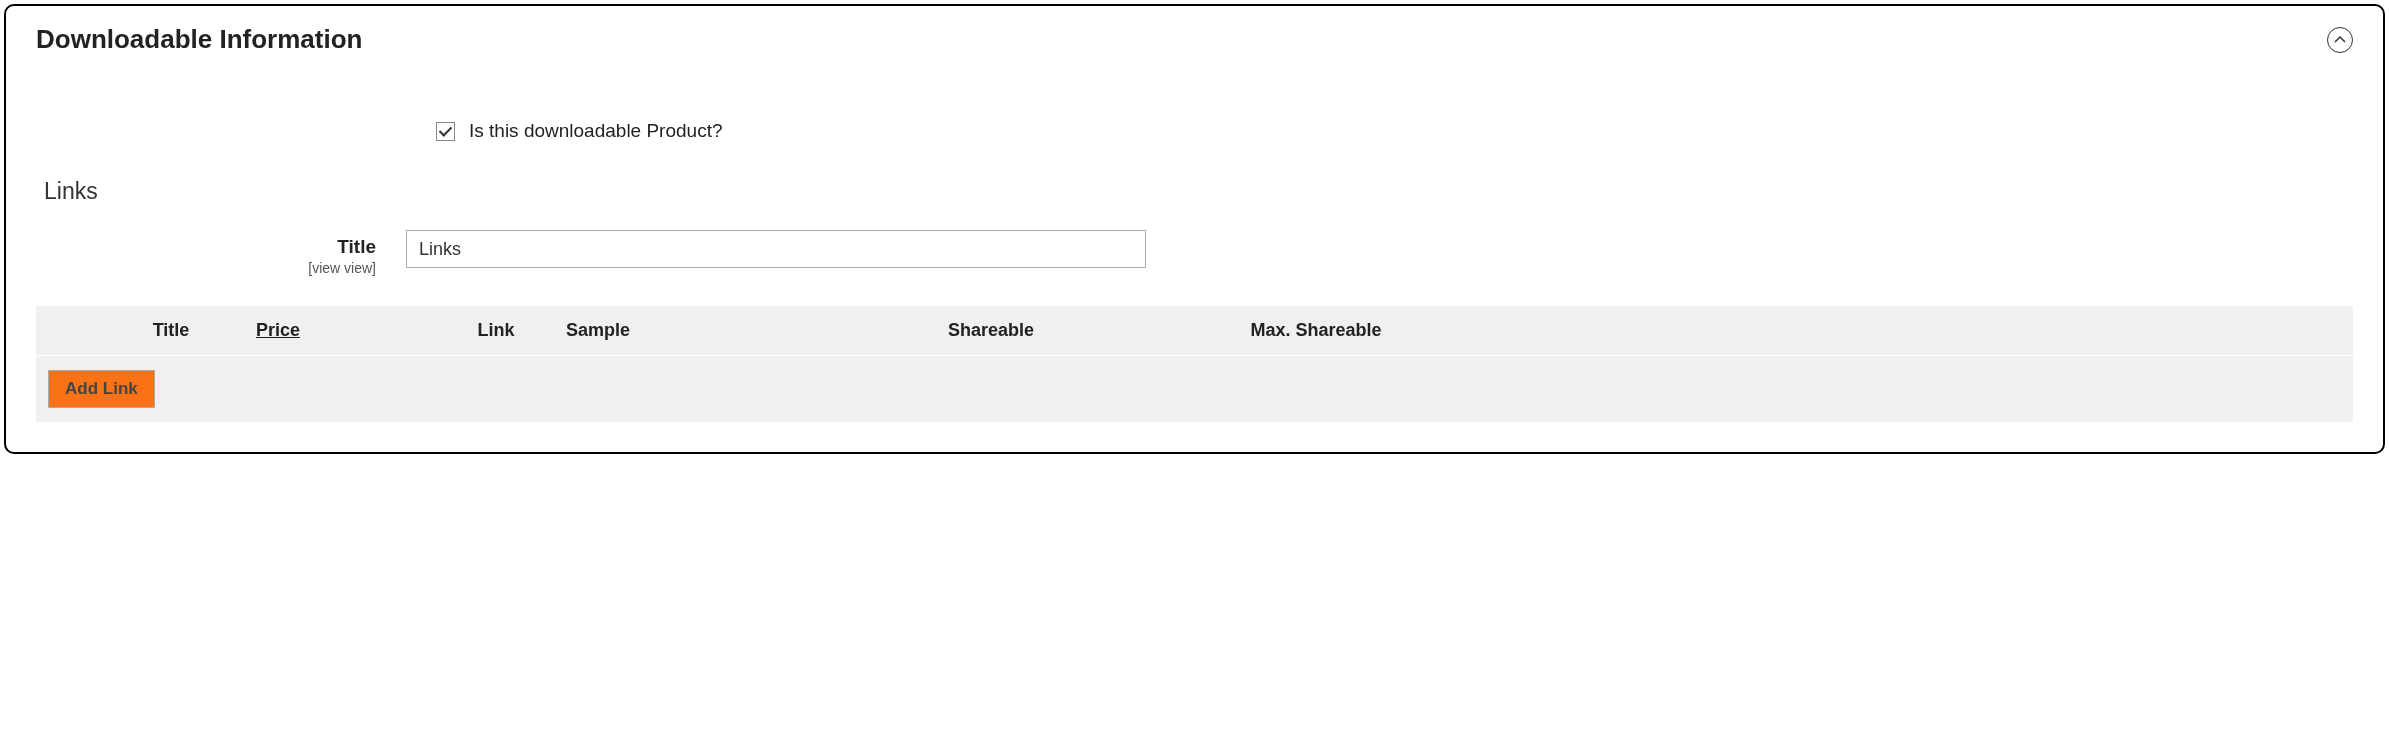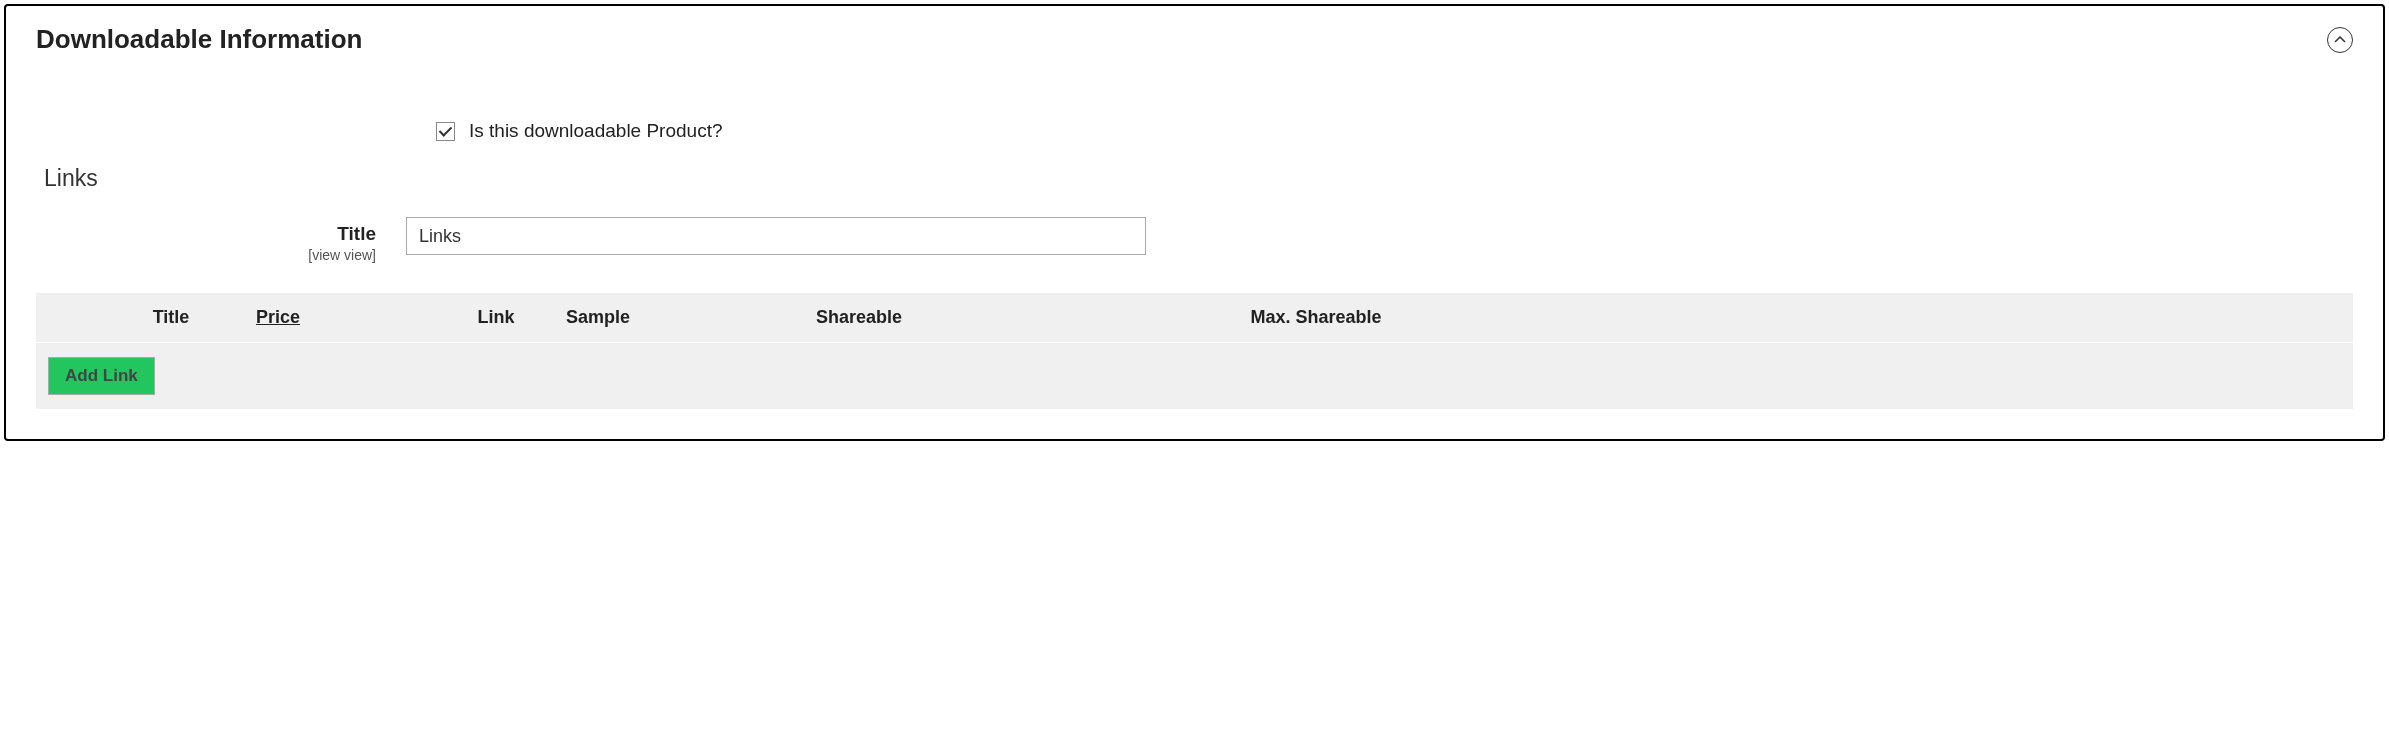--- a/index.html
+++ b/index.html
@@ -7,21 +7,21 @@
       margin: 0;
       padding: 0;
     }
     body {
       font-family: -apple-system, BlinkMacSystemFont, "Segoe UI", Helvetica, Arial, sans-serif;
       background: #fff;
       padding: 4px;
     }
     .panel {
       border: 2px solid #000;
-      border-radius: 4px;
+      border-radius: 10px;
       padding: 0;
       width: 100%;
       position: relative;
     }
     .panel-header {
       display: flex;
       justify-content: space-between;
       align-items: center;
       padding: 18px 30px 10px 30px;
     }
@@ -99,21 +99,21 @@
     }
     .checkbox-label {
       font-size: 19px;
       color: #222;
     }
     .is-downloadable-row {
       display: flex;
       align-items: center;
       margin-left: 400px;
       margin-top: 35px;
-      margin-bottom: 23px;
+      margin-bottom: 36px;
     }
     .section-title {
       font-size: 23px;
       font-weight: 400;
       color: #333;
       margin-bottom: 25px;
       margin-left: 8px;
     }
     .text-input {
       width: 740px;
@@ -135,29 +135,29 @@
     .th {
       font-size: 18px;
       font-weight: 600;
       color: #222;
     }
     .th-spacer { width: 50px; }
     .th-title { width: 170px; text-align: center; }
     .th-price { width: 170px; text-align: left; text-decoration: underline; }
     .th-file { width: 140px; text-align: center; }
     .th-sample { width: 250px; text-align: left; }
-    .th-shareable { width: 350px; }
+    .th-shareable { width: 350px; text-align: center; }
     .th-max { width: 300px; text-align: center; }
     .table-footer {
       background: #f0f0f0;
       padding: 14px 12px;
       border-top: 1px solid #fff;
     }
     .add-link-btn {
-      background: #22c55e;
+      background: #f97316;
       border: 1px solid #aaa;
       padding: 8px 16px;
       font-size: 17px;
       font-weight: 600;
       color: #444;
       cursor: pointer;
     }
     .field-row.scope-only .label-col {
       padding-top: 2px;
     }

